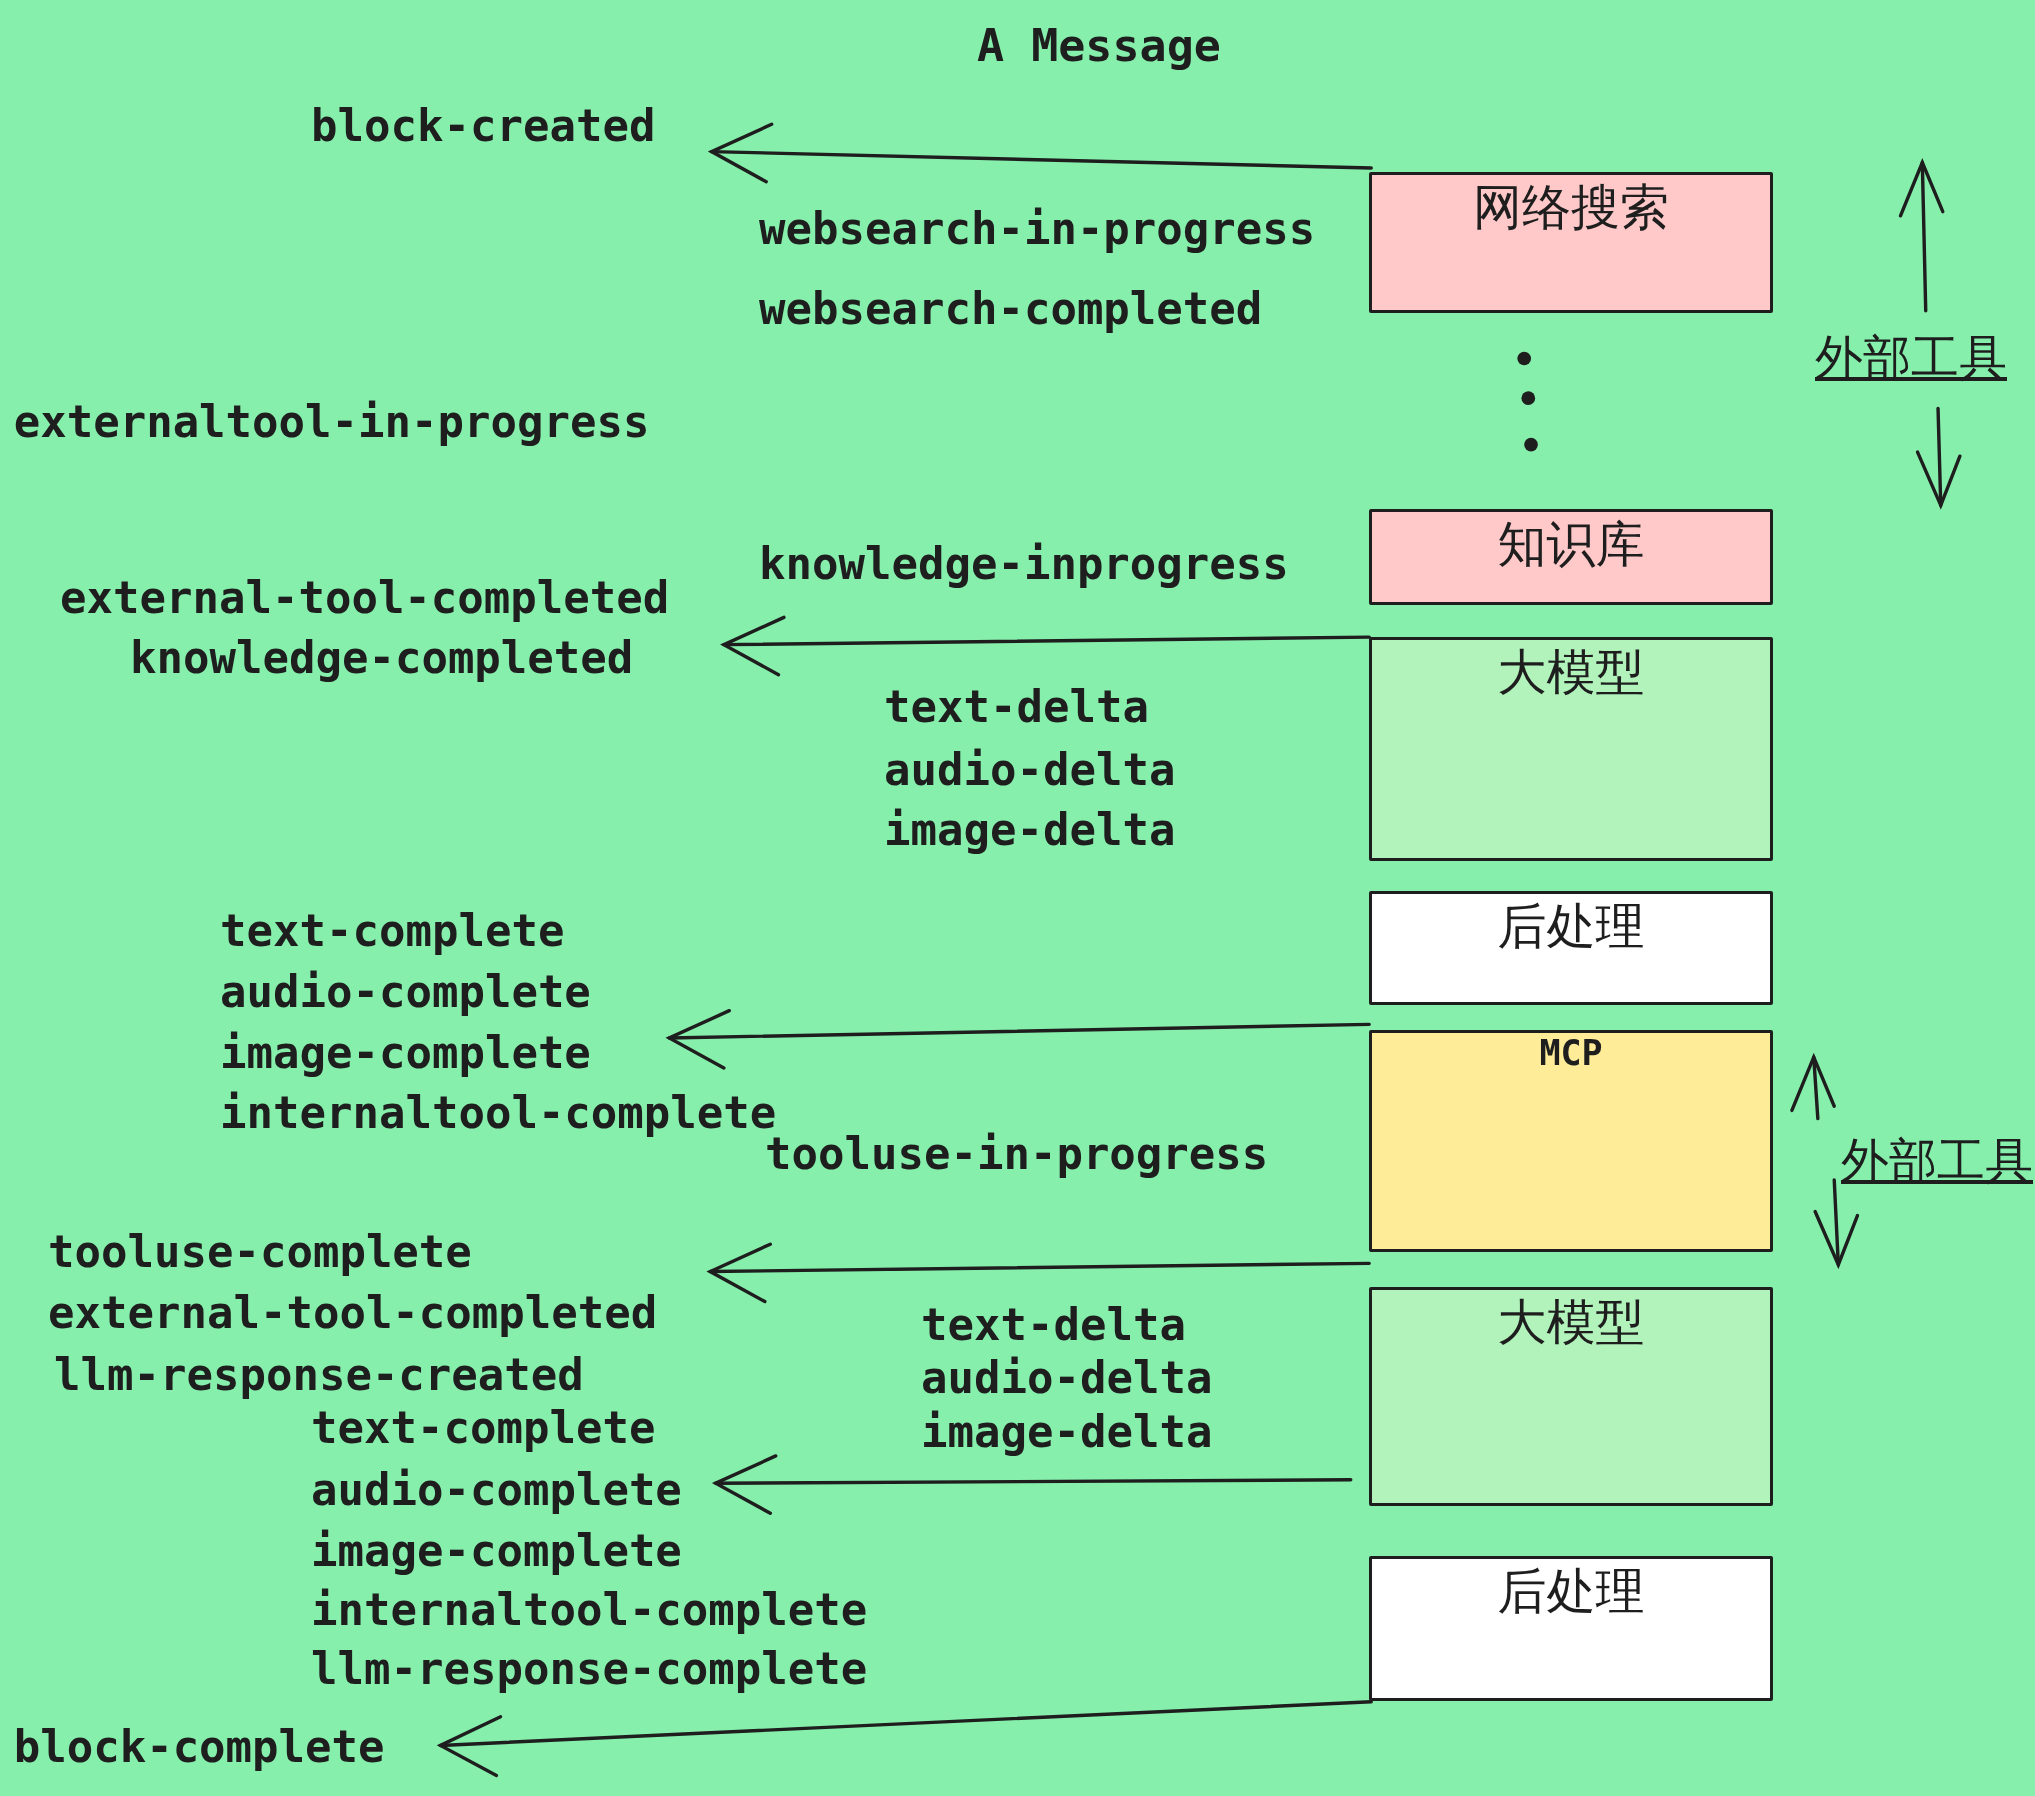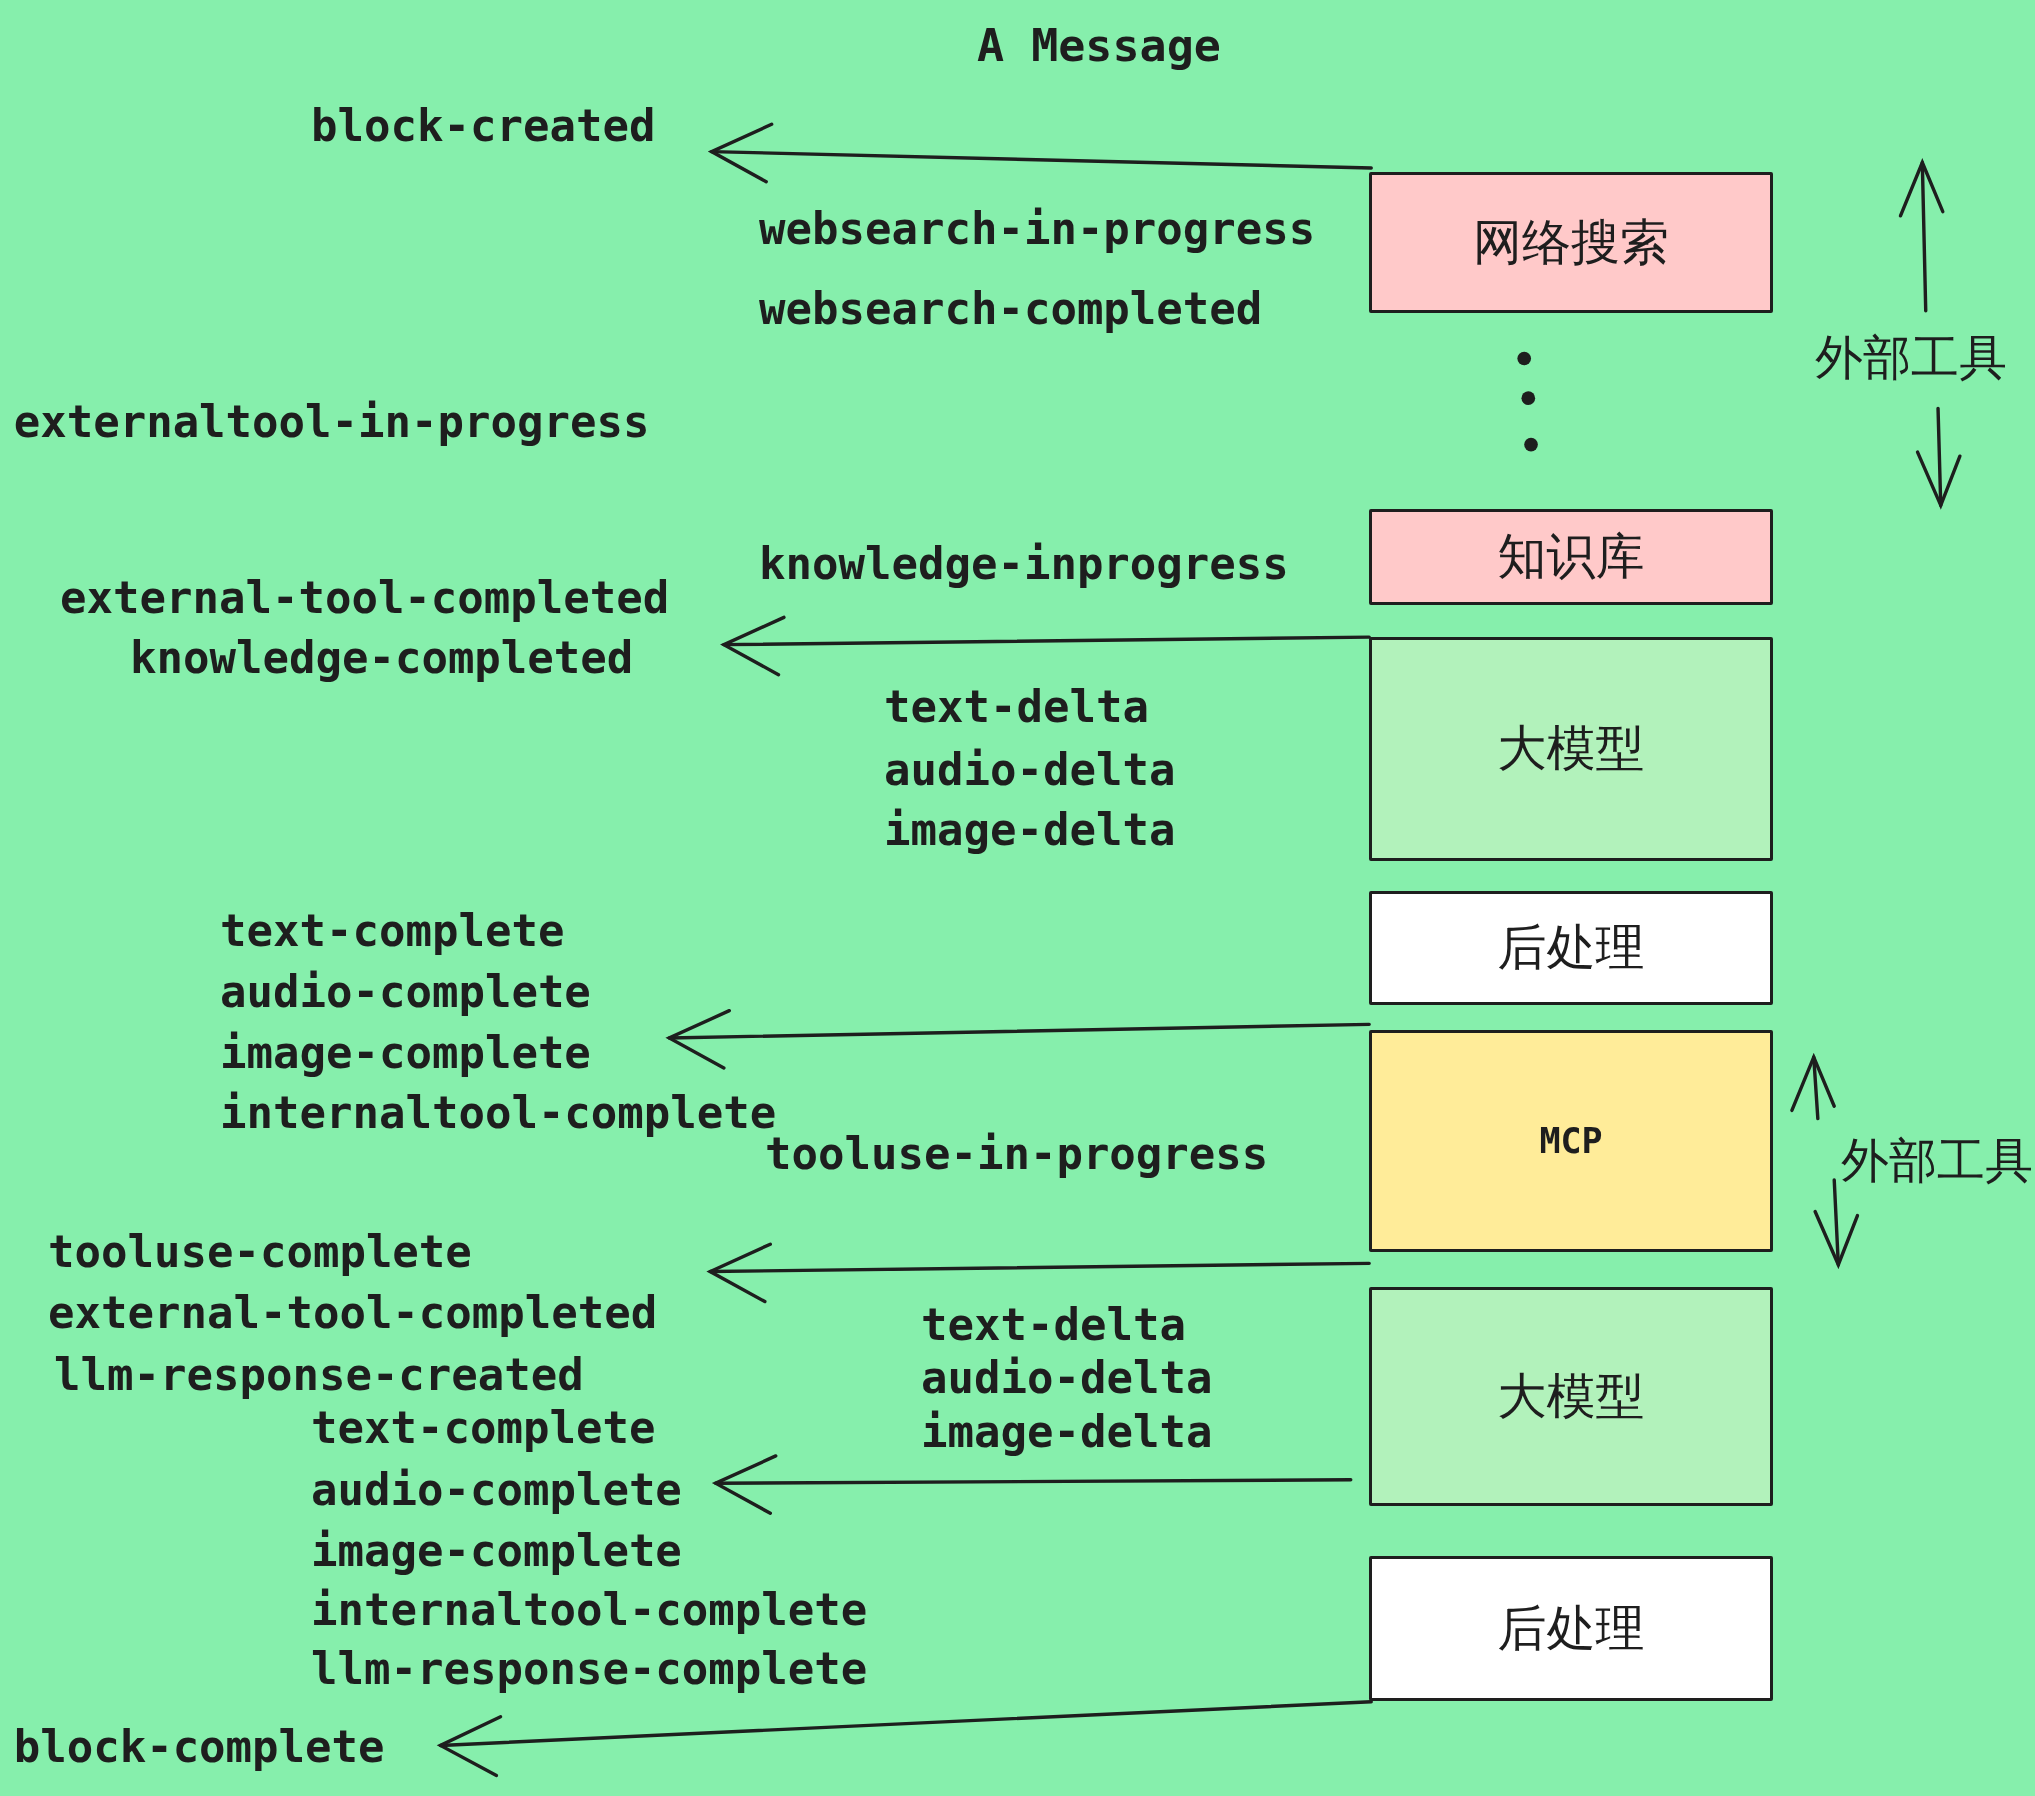--- a/index.html
+++ b/index.html
@@ -4,26 +4,26 @@
 <style>
   html,body{margin:0;padding:0;background:#ffffff;}
   #canvas{position:relative;width:2035px;height:1796px;background:#86efac;overflow:hidden;
           font-family:"DejaVu Sans Mono",monospace;color:#1e1e1e;}
   svg.layer{position:absolute;left:0;top:0;width:2035px;height:1796px;pointer-events:none;}
   .code{position:absolute;font-family:"DejaVu Sans Mono",monospace;font-size:44px;
         font-weight:bold;color:#1e1e1e;white-space:nowrap;line-height:1.1;}
   .title{position:absolute;font-family:"DejaVu Sans Mono",monospace;font-size:45px;
          font-weight:bold;color:#1e1e1e;white-space:nowrap;}
   .box{position:absolute;left:1369px;width:404px;box-sizing:border-box;
-       border:3.4px solid #1e1e1e;border-radius:2px;display:flex;align-items:center;
+       border:3.4px solid #1e1e1e;border-radius:2px;display:flex;
        justify-content:center;font-size:49px;color:#1e1e1e;
        font-family:"DejaVu Sans","Liberation Sans",sans-serif;}
   .mcp-font{font-family:"DejaVu Sans Mono",monospace;font-size:35px;font-weight:bold;}
   .side-label{position:absolute;font-family:"DejaVu Sans","Liberation Sans",sans-serif;
-        font-size:48px;color:#1e1e1e;white-space:nowrap;}
+        font-size:48px;color:#1e1e1e;white-space:nowrap;text-decoration:underline;}
 </style>
 </head>
 <body>
 
 <div id="canvas">
 
   <svg class="layer" viewBox="0 0 2980 2630" fill="none" stroke="#1e1e1e" stroke-width="5" stroke-linecap="round">
 
     <g>
       <path d="M2008 246 L1042 222"></path>

